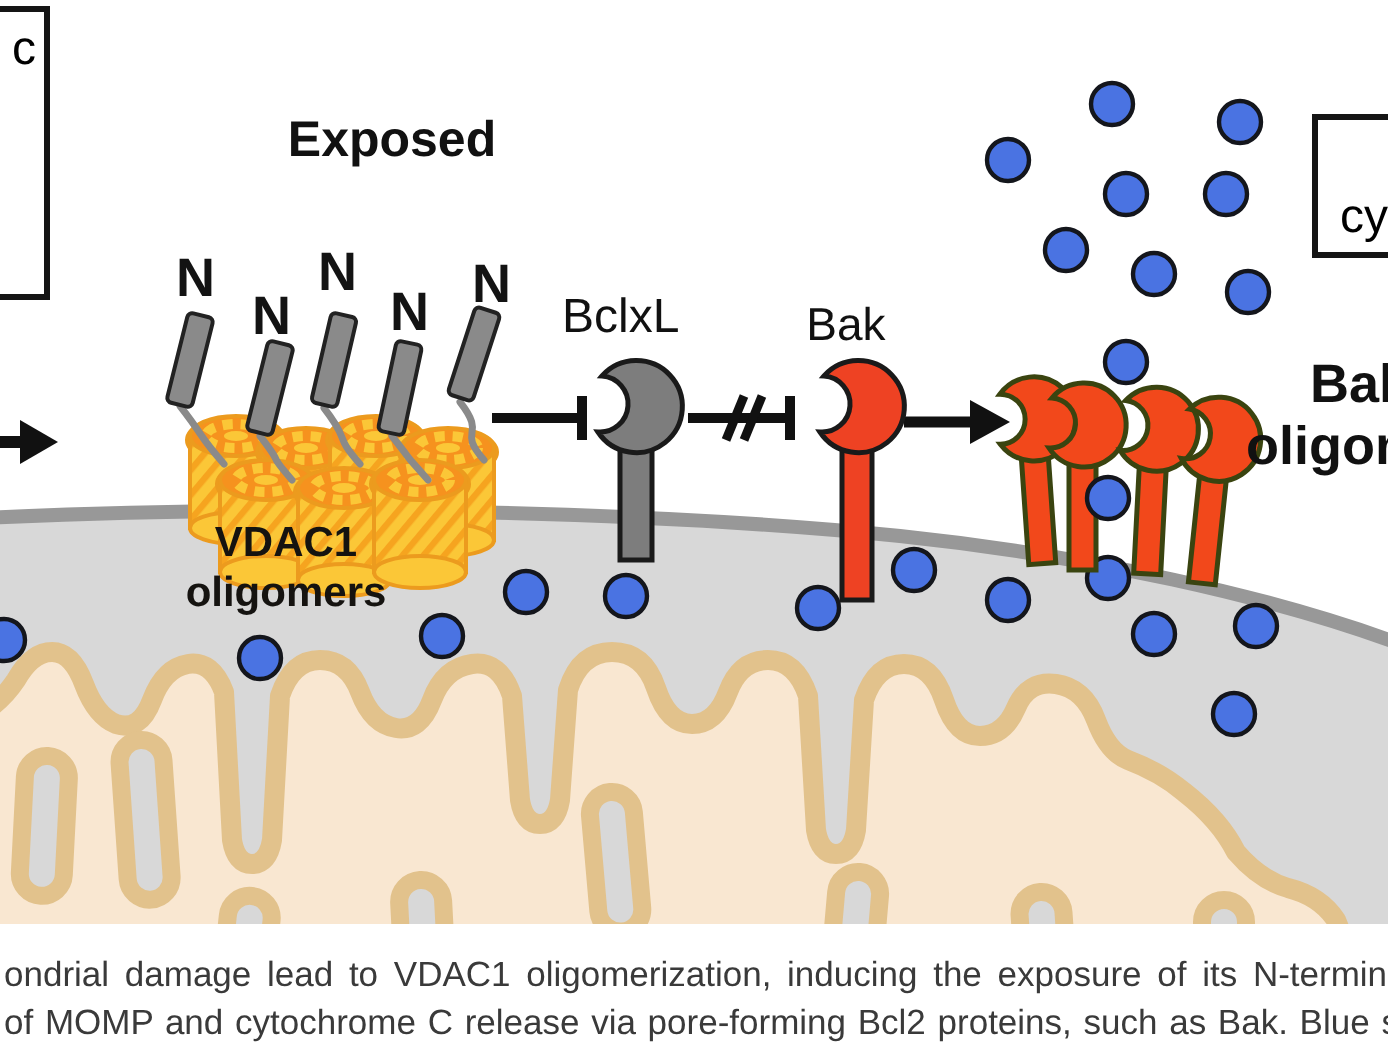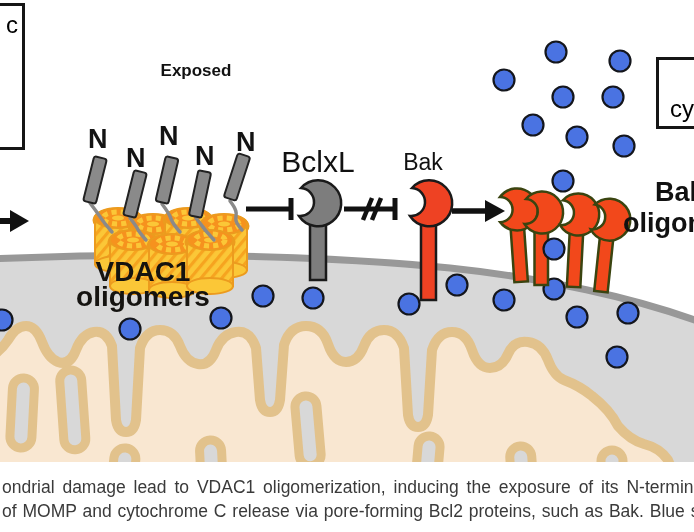--- a/index.html
+++ b/index.html
@@ -1,23 +1,23 @@
 <!DOCTYPE html>
 <html><head>
 <meta charset="utf-8">
 <style>
   html,body{margin:0;padding:0;background:#fff;}
   .stage{position:relative;width:694px;height:532px;background:#fff;overflow:hidden;
          font-family:"Liberation Sans",sans-serif;}
   .stage svg{position:absolute;left:0;top:0;}
   .lbl{position:absolute;color:#111;white-space:nowrap;}
-  .exposed{left:108px;top:57px;width:176px;text-align:center;font-size:17px;font-weight:bold;line-height:27px;}
-  .bclxl{left:281px;top:145px;width:74px;text-align:center;font-size:30px;}
+  .exposed{left:108px;top:57px;width:176px;text-align:center;font-size:25px;font-weight:bold;line-height:27px;}
+  .bclxl{left:281px;top:145px;width:74px;text-align:left;font-size:24px;}
   .bakl{left:397px;top:149px;width:52px;text-align:center;font-size:23px;}
-  .vdac1{left:58px;top:259px;width:170px;text-align:center;font-size:28px;font-weight:bold;line-height:25px;color:#151310;}
+  .vdac1{left:58px;top:259px;width:170px;text-align:center;font-size:21px;font-weight:bold;line-height:25px;color:#151310;}
   .bakolig1{left:655px;top:177px;font-size:27px;font-weight:bold;}
   .bakolig2{left:623px;top:208px;font-size:27px;font-weight:bold;}
   .n-label{position:absolute;font-size:27px;font-weight:bold;color:#131313;}
   .legend-box{position:absolute;background:#fff;border:3px solid #151515;}
   .box-left{left:-40px;top:3px;width:59px;height:141px;}
   .box-left .t{position:absolute;right:4px;top:5px;font-size:24px;}
   .box-right{left:656px;top:57px;width:110px;height:66px;}
   .box-right .t{position:absolute;left:11px;bottom:3px;font-size:24px;}
   .caption{position:absolute;left:2px;color:#3a3a3a;font-size:17.5px;white-space:nowrap;}
   .cap1{top:477px;word-spacing:3px;}

